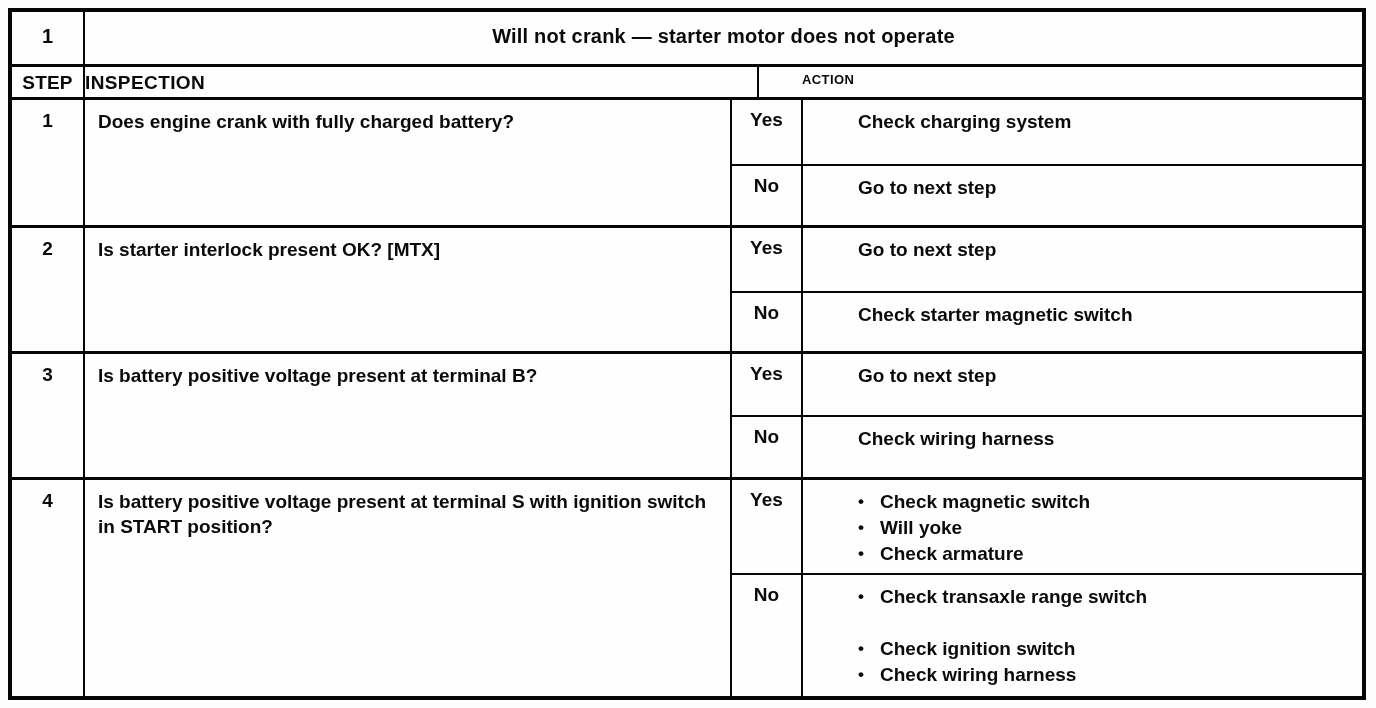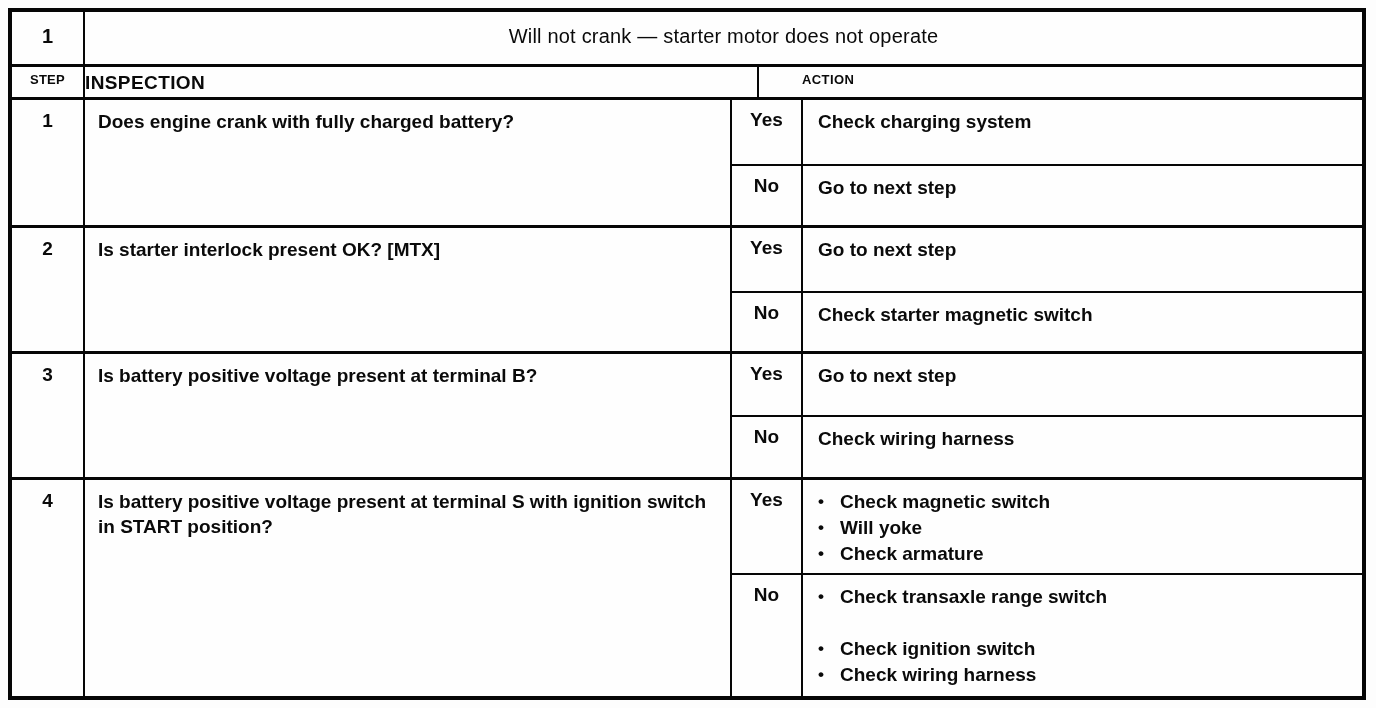--- a/index.html
+++ b/index.html
@@ -35,34 +35,34 @@
     width: 73px;
     border-right: 2px solid #060606;
     text-align: center;
     font-weight: bold;
     font-size: 20px;
     padding-top: 13px;
   }
   .title-cell {
     flex: 1;
     text-align: center;
-    font-weight: normal;
+    font-weight: bold;
     font-size: 20px;
     padding-top: 13px;
     letter-spacing: 0.2px;
   }
 
   
   .header-row { height: 33px; border-top: 3px solid #060606; }
   .h-step {
     width: 73px;
     border-right: 2px solid #060606;
     text-align: center;
     font-weight: bold;
-    font-size: 13px;
+    font-size: 19px;
     padding-top: 5px;
     letter-spacing: 0.2px;
   }
   .h-insp {
     width: 674px;
     border-right: 2px solid #060606;
     text-align: left;
     font-weight: bold;
     font-size: 19px;
     padding-top: 5px;
@@ -94,21 +94,21 @@
   }
   .insp-cell {
     width: 647px;
     border-right: 2px solid #060606;
     font-weight: bold;
     font-size: 19px;
     line-height: 25px;
     padding: 9px 14px 0 13px;
   }
   .branches { flex: 1; display: flex; flex-direction: column; }
-  .branch { display: flex; flex-direction: row; box-sizing: border-box; }
+  .branch { display: flex; flex-direction: row; box-sizing: border-box; gap: 40px; }
   .branch.b2 { border-top: 2px solid #060606; flex: 1; }
   .s1 .branch.b1 { height: 64px; }
   .s2 .branch.b1 { height: 63px; }
   .s3 .branch.b1 { height: 61px; }
   .s4 .branch.b1 { height: 93px; }
 
   .ans-cell {
     width: 71px;
     border-right: 2px solid #060606;
     text-align: center;

